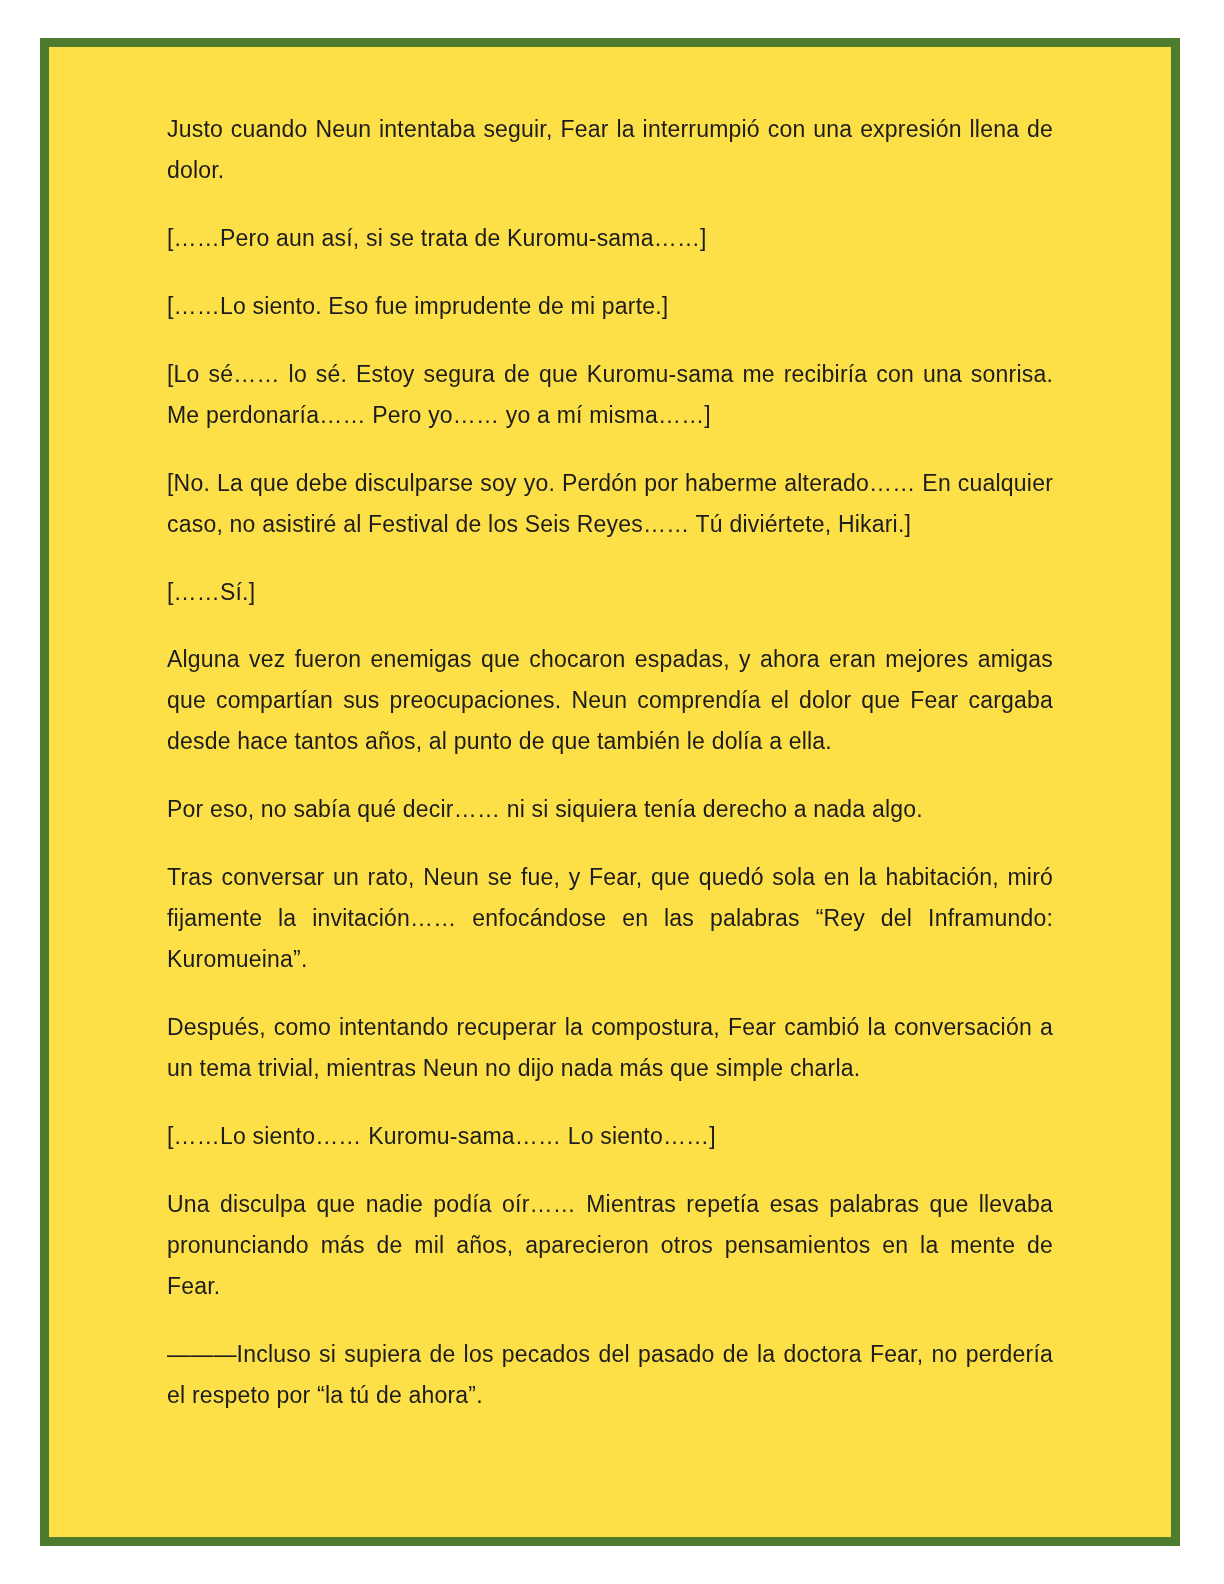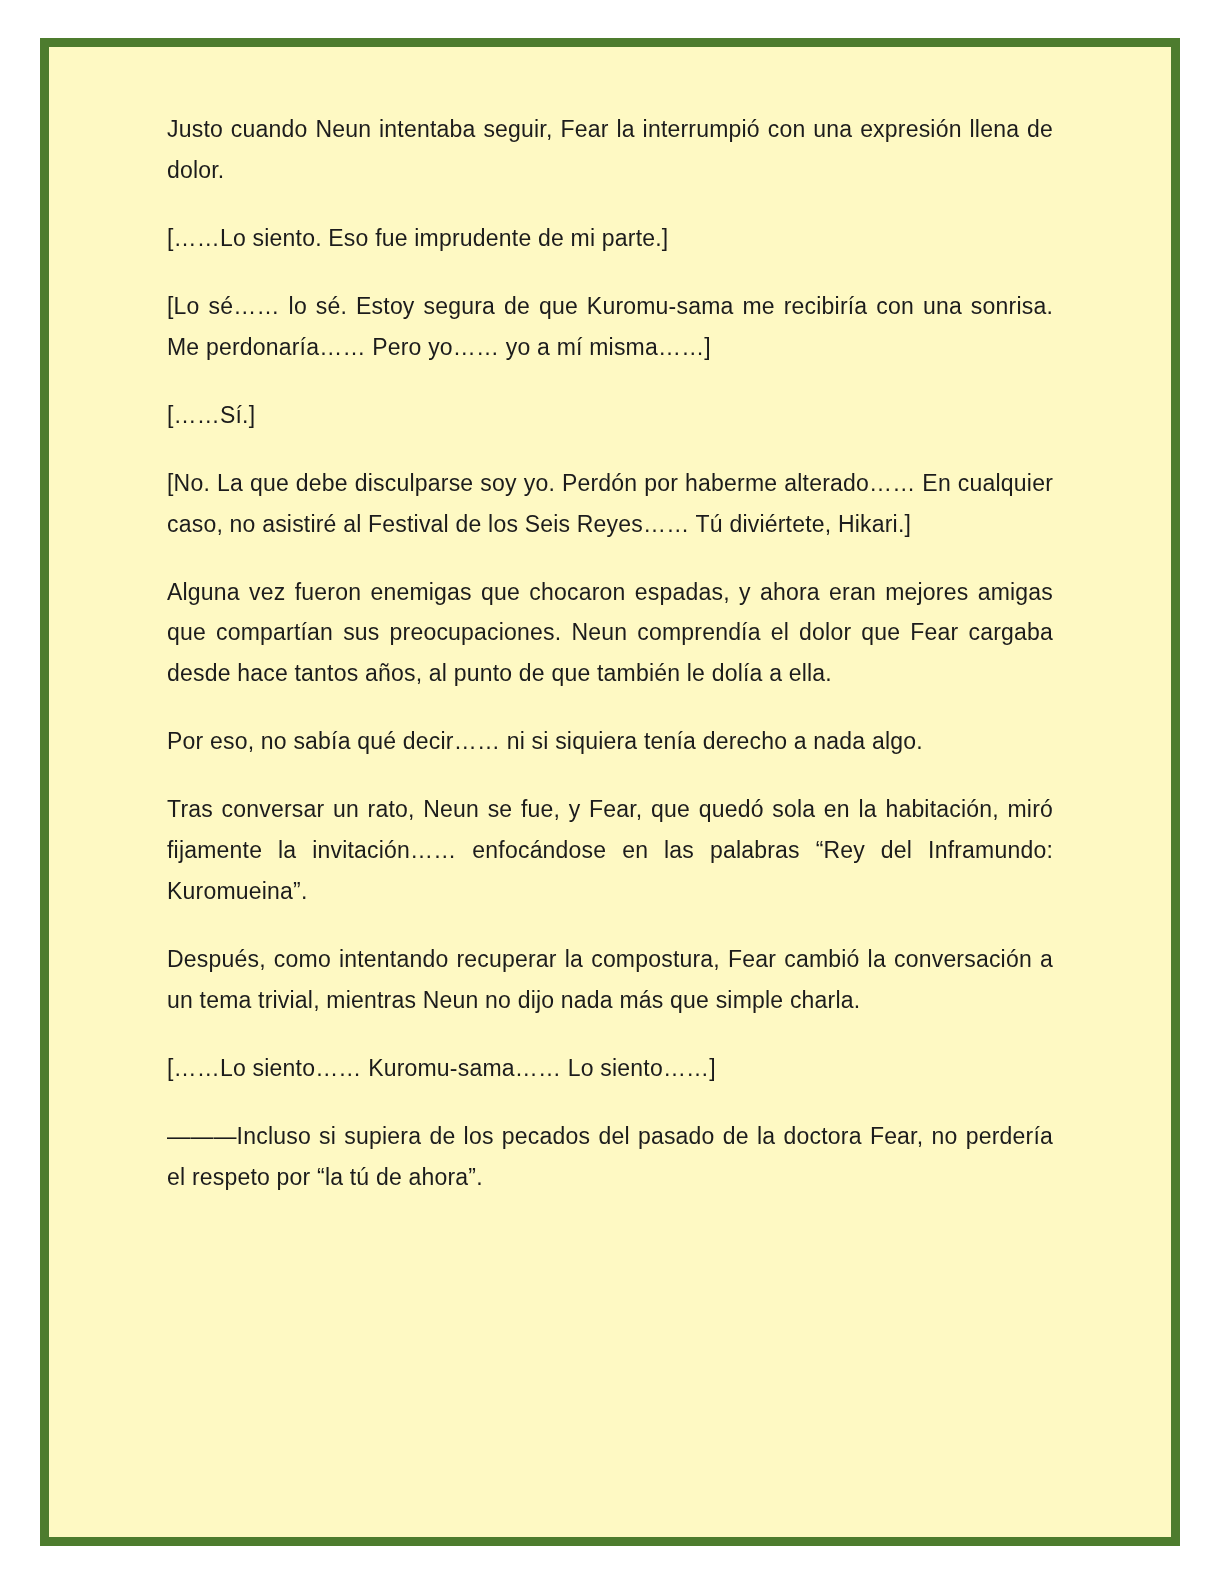--- a/index.html
+++ b/index.html
@@ -13,21 +13,21 @@
     position: relative;
     font-family: "Liberation Sans", "DejaVu Sans", sans-serif;
   }
   .page-frame {
     position: absolute;
     left: 40px;
     top: 38px;
     right: 44px;
     bottom: 38px;
     border: 9px solid #4d7c2e;
-    background: #fef9c3;
+    background: #fde047;
     box-sizing: border-box;
   }
   .content {
     position: absolute;
     left: 118px;
     right: 118px;
     top: 62px;
     bottom: 40px;
     color: #1c1c1c;
   }
@@ -42,24 +42,26 @@
   .content p:last-child {
     margin-bottom: 0;
   }
 </style>
 </head>
 <body>
 
 <div class="page-frame">
   <div class="content">
     <p>Justo cuando Neun intentaba seguir, Fear la interrumpió con una expresión llena de dolor.</p>
+    <p>[……Pero aun así, si se trata de Kuromu-sama……]</p>
     <p>[……Lo siento. Eso fue imprudente de mi parte.]</p>
     <p>[Lo sé…… lo sé. Estoy segura de que Kuromu-sama me recibiría con una sonrisa. Me perdonaría…… Pero yo…… yo a mí misma……]</p>
+    <p>[No. La que debe disculparse soy yo. Perdón por haberme alterado…… En cualquier caso, no asistiré al Festival de los Seis Reyes…… Tú diviértete, Hikari.]</p>
     <p>[……Sí.]</p>
-    <p>[No. La que debe disculparse soy yo. Perdón por haberme alterado…… En cualquier caso, no asistiré al Festival de los Seis Reyes…… Tú diviértete, Hikari.]</p>
     <p>Alguna vez fueron enemigas que chocaron espadas, y ahora eran mejores amigas que compartían sus preocupaciones. Neun comprendía el dolor que Fear cargaba desde hace tantos años, al punto de que también le dolía a ella.</p>
     <p>Por eso, no sabía qué decir…… ni si siquiera tenía derecho a nada algo.</p>
     <p>Tras conversar un rato, Neun se fue, y Fear, que quedó sola en la habitación, miró fijamente la invitación…… enfocándose en las palabras “Rey del Inframundo: Kuromueina”.</p>
     <p>Después, como intentando recuperar la compostura, Fear cambió la conversación a un tema trivial, mientras Neun no dijo nada más que simple charla.</p>
     <p>[……Lo siento…… Kuromu-sama…… Lo siento……]</p>
+    <p>Una disculpa que nadie podía oír…… Mientras repetía esas palabras que llevaba pronunciando más de mil años, aparecieron otros pensamientos en la mente de Fear.</p>
     <p>———Incluso si supiera de los pecados del pasado de la doctora Fear, no perdería el respeto por “la tú de ahora”.</p>
   </div>
 </div>
 
 </body></html>

